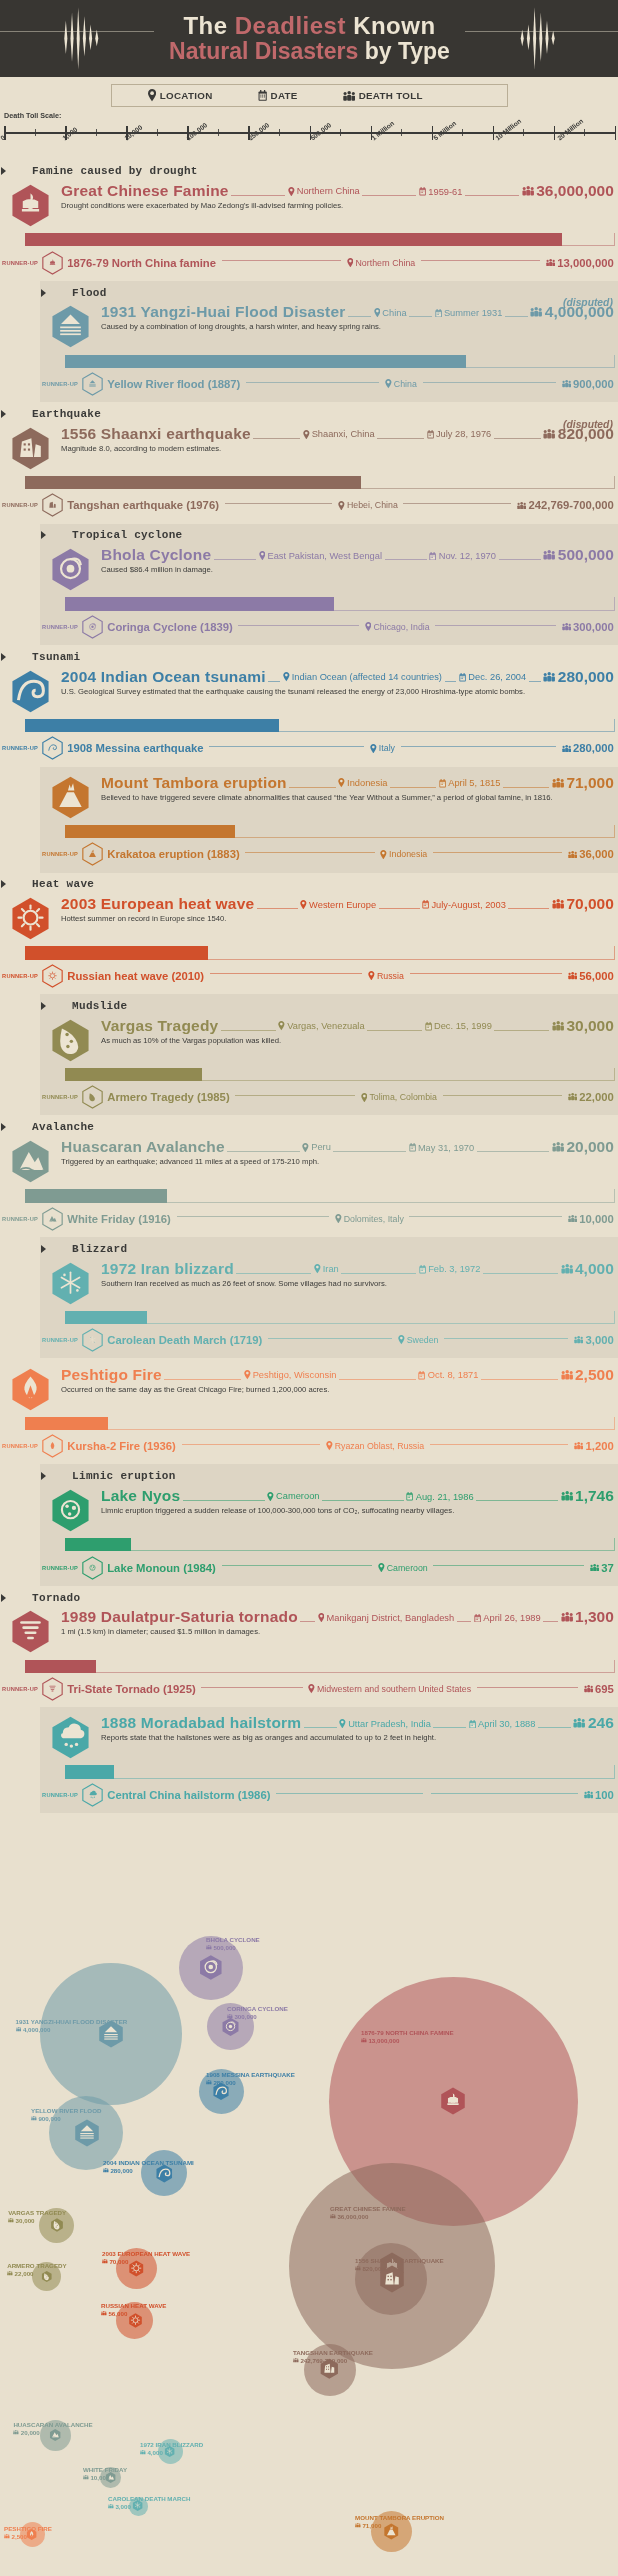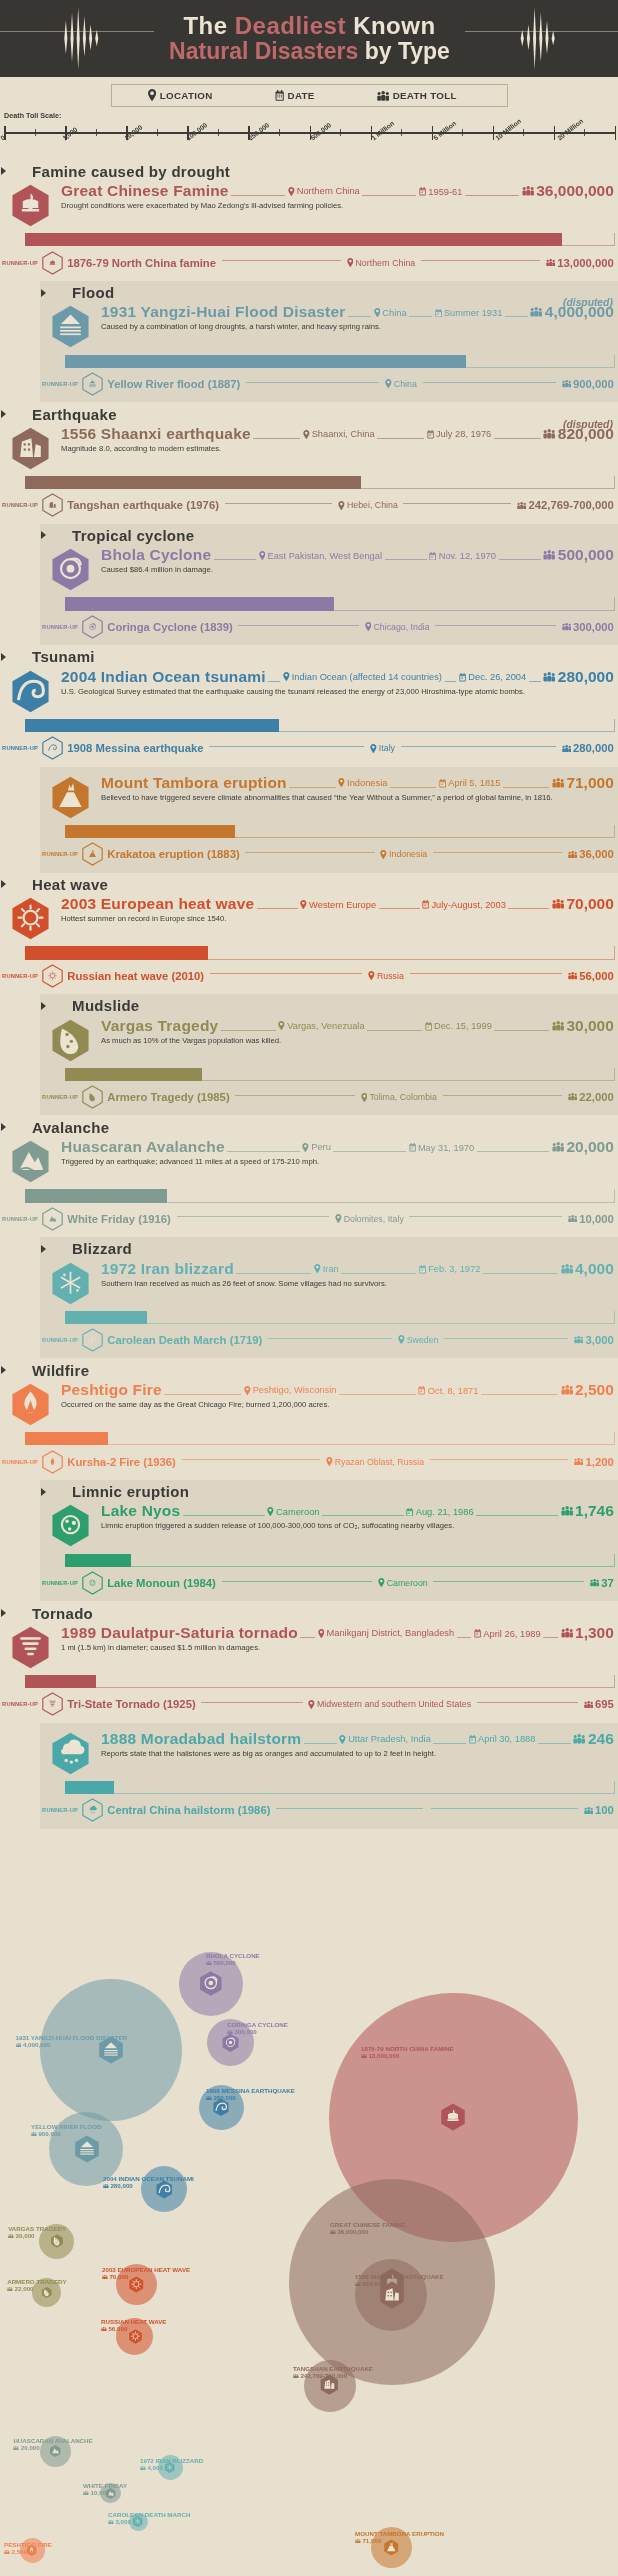--- a/index.html
+++ b/index.html
@@ -35,21 +35,21 @@
   .t1 .r { color:#c0696b; }
   .t2 { font-size:23px; line-height:1.05; font-weight:bold; margin-top:1px;
         font-family:"Liberation Sans Narrow","Liberation Sans",sans-serif;}
   .t2 .r { color:#c0696b; }
   .t2 .w { color:#ece4d2; }
 
   
   .legend-wrap { padding:7.2px 0 2.1px; display:flex; justify-content:center; }
   .legend {
     border:0.5px solid #b9ae96; width:397px; height:23px;
-    display:flex; align-items:center; gap:62px; padding-left:36px;
+    display:flex; align-items:center; gap:45px; padding-left:36px;
   }
   .legend-item { display:flex; align-items:center; gap:3.6px; font-size:9.8px; letter-spacing:0.3px;
      font-weight:bold; color:#3a3a38; font-family:"Liberation Sans Narrow","Liberation Sans",sans-serif;}
   .legend-item svg { display:block; }
 
   
   .scale-area { position:relative; height:49px; margin-top:1px; }
   .scale-title { position:absolute; left:4.1px; top:1px; font-size:7.2px; font-weight:bold;
       font-family:"Liberation Sans Narrow","Liberation Sans",sans-serif;}
   .axis { position:absolute; left:4.1px; right:4.1px; top:21.6px; height:2.1px; background:#3a3a38; }
@@ -58,22 +58,22 @@
   .tlabel { position:absolute; top:26px; font-size:6.7px; white-space:nowrap;
       transform:rotate(-38deg); transform-origin:left top; font-weight:bold;
       font-family:"Liberation Sans Narrow","Liberation Sans",sans-serif;}
 
   
   .section { position:relative; padding:4.1px 0 0 0; }
   .section.alt { background:#ddd5c4;margin-left:40px; }
   .sec-head { display:flex; align-items:center; gap:2.1px; padding-left:1px; height:15.5px; }
   .arrow { width:0;height:0;border-top:4.6px solid transparent;border-bottom:4.6px solid transparent;
            border-left:5.7px solid #3a3a38; }
-  .sec-title { font-size:15px; font-weight:bold; letter-spacing:0.3px; color:#3a3a38;
-     font-family:Liberation Sans, sans-serif;padding-left:24px;}
+  .sec-title { font-size:11px; font-weight:bold; letter-spacing:0.3px; color:#3a3a38;
+     font-family:Liberation Mono, monospace;padding-left:24px;}
 
   .entry { position:relative; min-height:49px; padding-left:61px; }
   .badge { position:absolute; left:9.3px; top:2.1px; width:43px; height:49px; }
   .erow { display:flex; align-items:baseline; gap:0; padding-top:3.1px; padding-right:5.2px;}
   .ename { font-size:15.5px; font-weight:bold; letter-spacing:0.2px; white-space:nowrap;
      font-family:"Liberation Sans Narrow","Liberation Sans",sans-serif;}
   .dots { flex:1; border-bottom:1px solid currentColor; opacity:.55; margin:0 2.6px 3.6px; min-width:9.3px; }
   .meta { display:flex; align-items:center; gap:2.1px; font-size:9.3px; white-space:nowrap;
      font-family:"Liberation Sans Narrow","Liberation Sans",sans-serif;}
   .toll { font-size:15.5px; font-weight:bold; white-space:nowrap;
@@ -1204,24 +1204,20 @@
                 <rect x="8" y="8" width="8" height="11" rx="2"></rect>
                 <circle cx="20" cy="5" r="3"></circle>
                 <rect x="16.5" y="9" width="7" height="10" rx="2"></rect>
               </g>
             </svg>
             <span class="rtoll">3,000</span>
           </div>
         </div>
       </div>
       <div class="section">
-        <div class="sec-head">
-          <div class="arrow"></div>
-          <div class="sec-title">Wildfire</div>
-        </div>
         <div class="entry" style="color:#ef7f4f">
           <div class="badge"><svg width="43" height="49" viewBox="0 0 100 100">
               <polygon points="50,2 92,26 92,74 50,98 8,74 8,26" fill="#ef7f4f"></polygon>
               <path d="M50 20 q16 18 14 30 q-2 12 -14 22 q-12 -10 -14 -22 q-2 -12 14 -30z" fill="#ece4d2"></path>
               <path d="M50 40 l10 28 h-20z" fill="#ef7f4f"></path>
               <rect x="48" y="60" width="4" height="12" fill="#ef7f4f"></rect>
             </svg></div>
           <div class="erow">
             <div class="ename" style="color:#ef7f4f">Peshtigo Fire</div>
             <div class="dots"></div>

